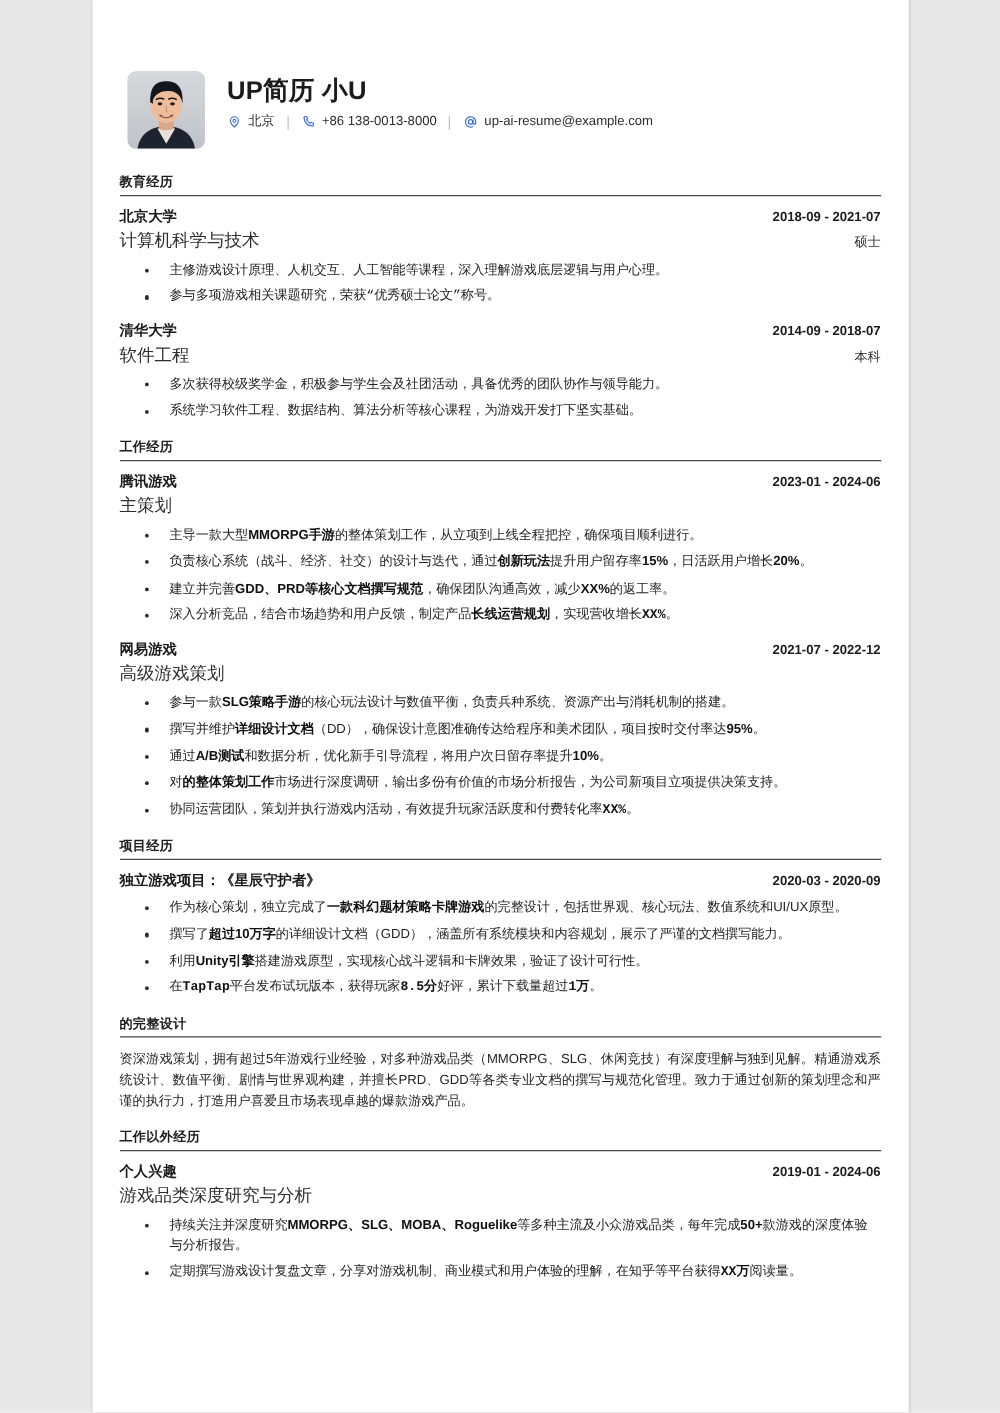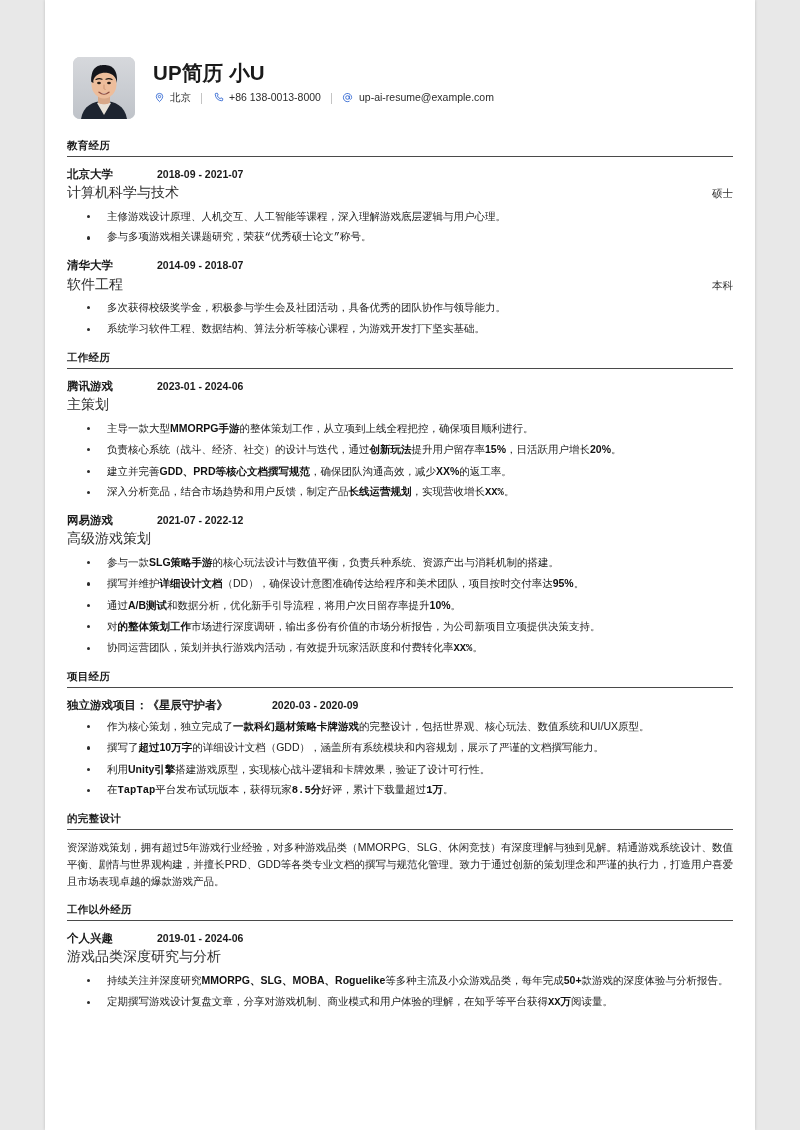--- a/index.html
+++ b/index.html
@@ -6,21 +6,21 @@
   * { box-sizing: border-box; margin: 0; padding: 0; }
   html, body {
     width: 800px;
     height: 1130px;
     background: #e8e8e8;
     font-family: "Liberation Sans", "DejaVu Sans", sans-serif;
     -webkit-font-smoothing: antialiased;
   }
   .page {
     position: relative;
-    width: 710px;
+    width: 653px;
     min-height: 1130px;
     margin: 0 auto;
     background: #ffffff;
     padding: 0 22px 0 22px;
     box-shadow: 0 0 3px rgba(0,0,0,0.18);
     overflow: hidden;
   }
 
   
   .header {
@@ -99,20 +99,21 @@
     background: #4a4a4a;
     width: 100%;
     margin-bottom: 9px;
   }
 
   .entry { margin-bottom: 11px; }
   .entry:last-child { margin-bottom: 2px; }
 
   .entry-top {
     display: flex;
+    justify-content: space-between;
     align-items: baseline;
     gap: 44px;
   }
   .entry-title {
     font-size: 11.5px;
     font-weight: 700;
     color: #1a1a1a;
     line-height: 1.5;
   }
   .entry-date {

